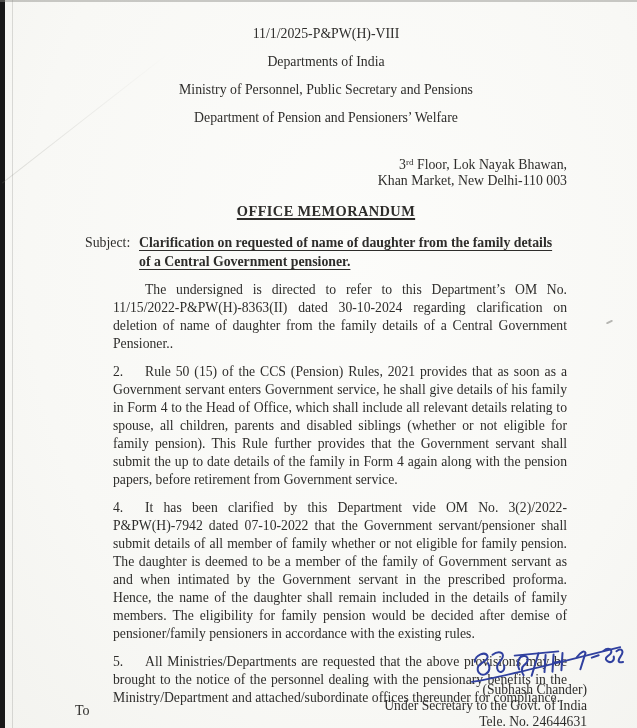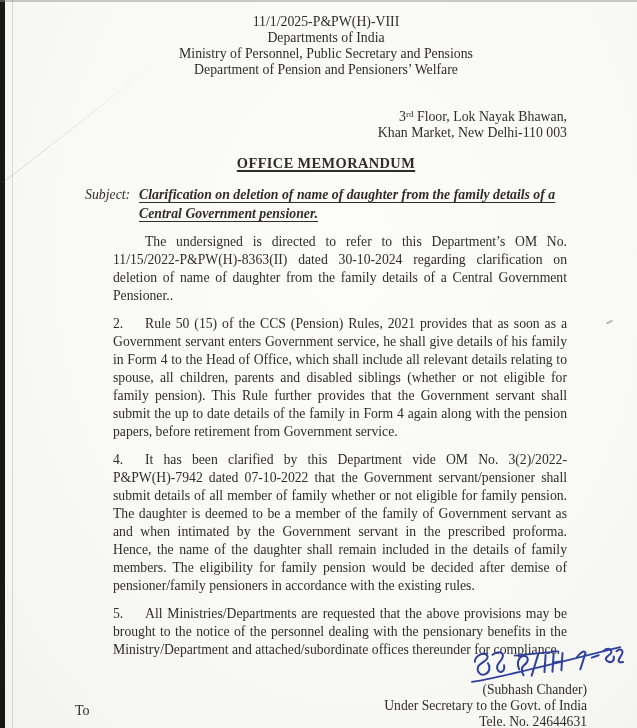--- a/index.html
+++ b/index.html
@@ -37,36 +37,36 @@
     background: rgba(100,100,95,0.45);
     transform: rotate(-25deg);
     border-radius: 2px;
   }
 
   .content {
     position: absolute; left: 85px; top: 14px; width: 482px;
   }
 
   .hdr { text-align: center; font-size: 13.8px; line-height: 16px; }
-  .hdr div { white-space: nowrap; }
+  .hdr div { white-space: nowrap; margin-top: 12px; }
 
   .addr {
     margin-top: 28px; text-align: right;
     font-size: 13.8px; line-height: 16.3px;
   }
   .sup { font-size: 9px; vertical-align: 4px; }
 
   .om {
     margin-top: 13px; text-align: center;
     font-weight: bold; font-size: 14.4px; letter-spacing: 0.4px;
     text-decoration: underline; text-underline-offset: 2px;
     text-decoration-thickness: 1.5px;
   }
 
-  .subject { display: flex; margin-top: 13px; font-size: 13.8px; line-height: 19px; font-style: italic; }
+  .subject { display: flex; margin-top: 13px; font-size: 13.8px; line-height: 19px; }
   .subject .lbl { flex: 0 0 54px; }
   .subject .txt {
     font-weight: bold; text-decoration: underline;
     text-underline-offset: 3px; text-decoration-thickness: 1.4px;
     padding-right: 4px;
   }
 
   .para {
     margin-top: 10px; font-size: 13.7px; line-height: 18px;
     text-align: justify;
@@ -110,21 +110,21 @@
 
     <div class="addr">
       <div><span>3</span><span class="sup">rd</span><span> Floor, Lok Nayak Bhawan,</span></div>
       <div>Khan Market, New Delhi-110 003</div>
     </div>
 
     <div class="om">OFFICE MEMORANDUM</div>
 
     <div class="subject">
       <div class="lbl">Subject:</div>
-      <div class="txt">Clarification on deletion of name of daughter from the family details of a Central Government pensioner.</div>
+      <div class="txt">Clarification on requested of name of daughter from the family details of a Central Government pensioner.</div>
     </div>
 
     <div class="para opening">The undersigned is directed to refer to this Department’s OM No. 11/15/2022-P&amp;PW(H)-8363(II) dated 30-10-2024 regarding clarification on deletion of name of daughter from the family details of a Central Government Pensioner..</div>
 
     <div class="para"><span class="pnum">2.</span><span>Rule 50 (15) of the CCS (Pension) Rules, 2021 provides that as soon as a Government servant enters Government service, he shall give details of his family in Form 4 to the Head of Office, which shall include all relevant details relating to spouse, all children, parents and disabled siblings (whether or not eligible for family pension).  This Rule further provides that the Government servant shall submit the up to date details of the family in Form 4 again along with the pension papers, before retirement from Government service.</span></div>
 
 
     <div class="para"><span class="pnum">4.</span><span>It has been clarified by this Department vide OM No. 3(2)/2022-P&amp;PW(H)-7942 dated 07-10-2022 that the Government servant/pensioner shall submit details of all member of family whether or not eligible for family pension.  The daughter is deemed to be a member of the family of Government servant as and when intimated by the Government servant in the prescribed proforma. Hence, the name of the daughter shall remain included in the details of family members. The eligibility for family pension would be decided after demise of pensioner/family pensioners in accordance with the existing rules.</span></div>
 
     <div class="para"><span class="pnum">5.</span><span>All Ministries/Departments are requested that the above provisions may be brought to the notice of the personnel dealing with the pensionary benefits in the Ministry/Department and attached/subordinate offices thereunder for compliance.</span></div>

